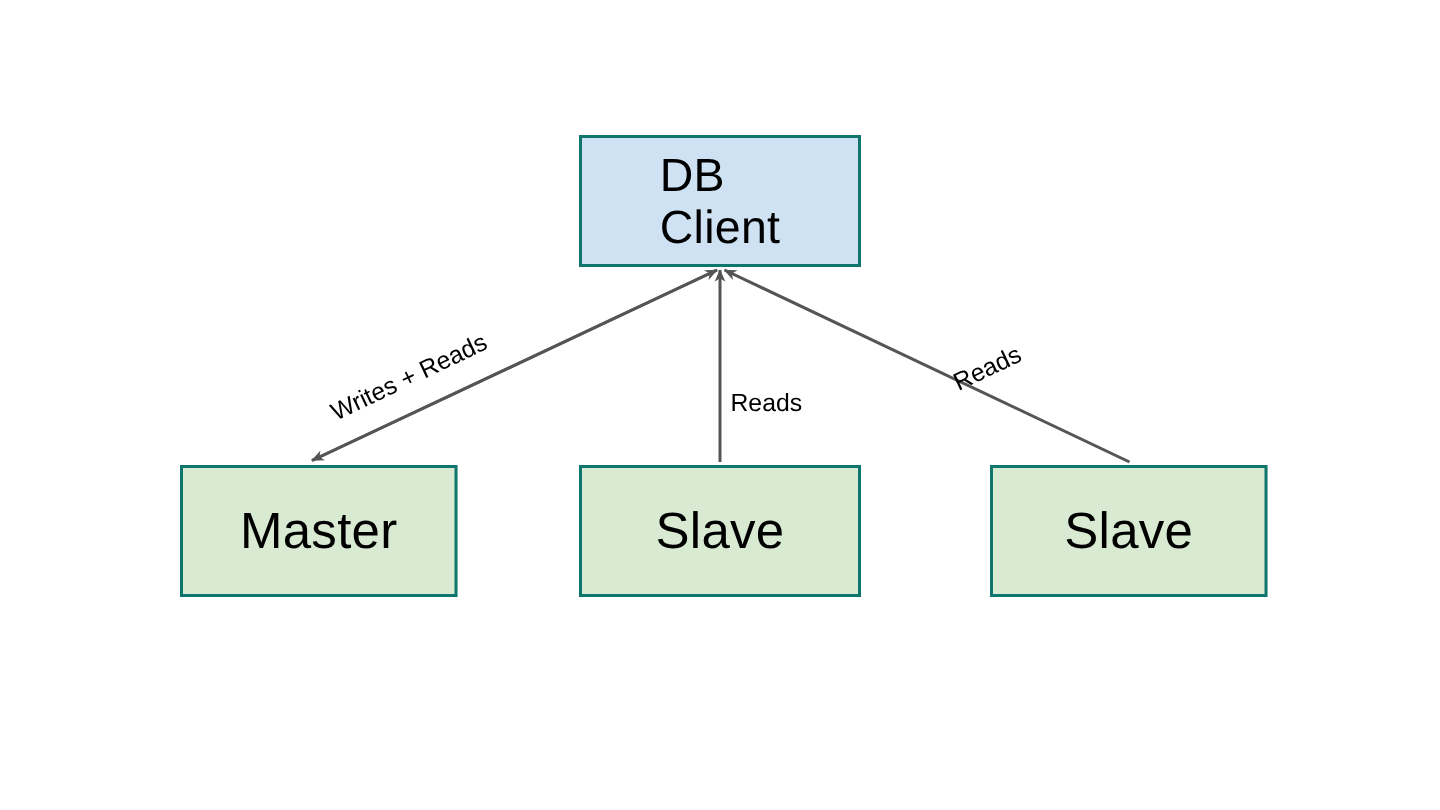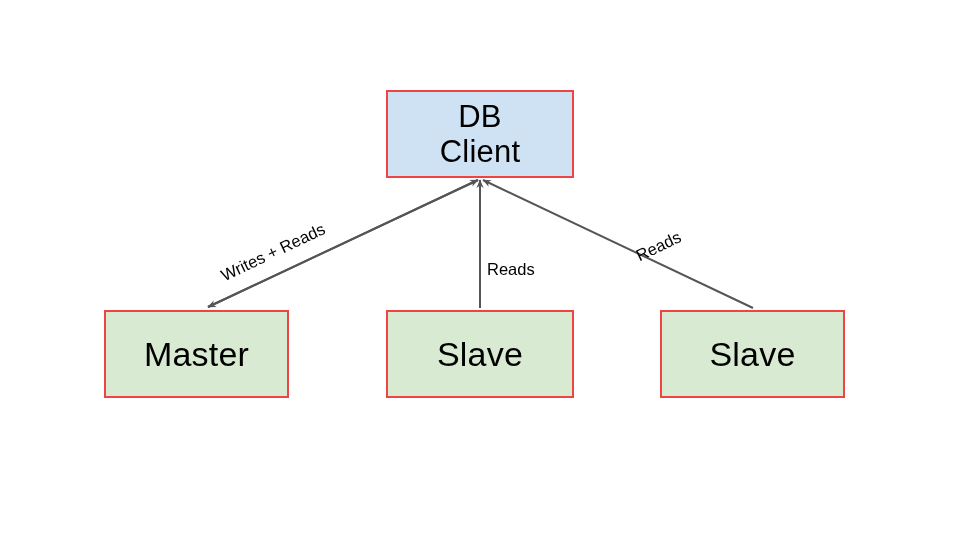--- a/index.html
+++ b/index.html
@@ -21,44 +21,44 @@
   .edge-layer {
     position: absolute;
     left: 0;
     top: 0;
     width: 960px;
     height: 540px;
   }
   .node {
     position: absolute;
     box-sizing: border-box;
-    border: 2px solid #ef4444;
+    border: 2px solid #0f766e;
     display: flex;
     align-items: center;
     justify-content: center;
-    text-align: center;
+    text-align: left;
     color: #000000;
     line-height: 1.13;
     letter-spacing: 0.2px;
   }
   .node-client {
     left: 386px;
     top: 90px;
     width: 188px;
     height: 88px;
     background: #cfe2f3;
     font-size: 31px;
   }
   .node-db {
     top: 310px;
     height: 88px;
     background: #d9ead3;
     font-size: 34px;
   }
-  .node-master  { left: 104px; width: 185px; }
+  .node-master  { left: 120px; width: 185px; }
   .node-slave-1 { left: 386px; width: 188px; }
   .node-slave-2 { left: 660px; width: 185px; }
 
   .node-label {
     display: block;
     white-space: pre-line;
   }
 
   .edge-label {
     position: absolute;

